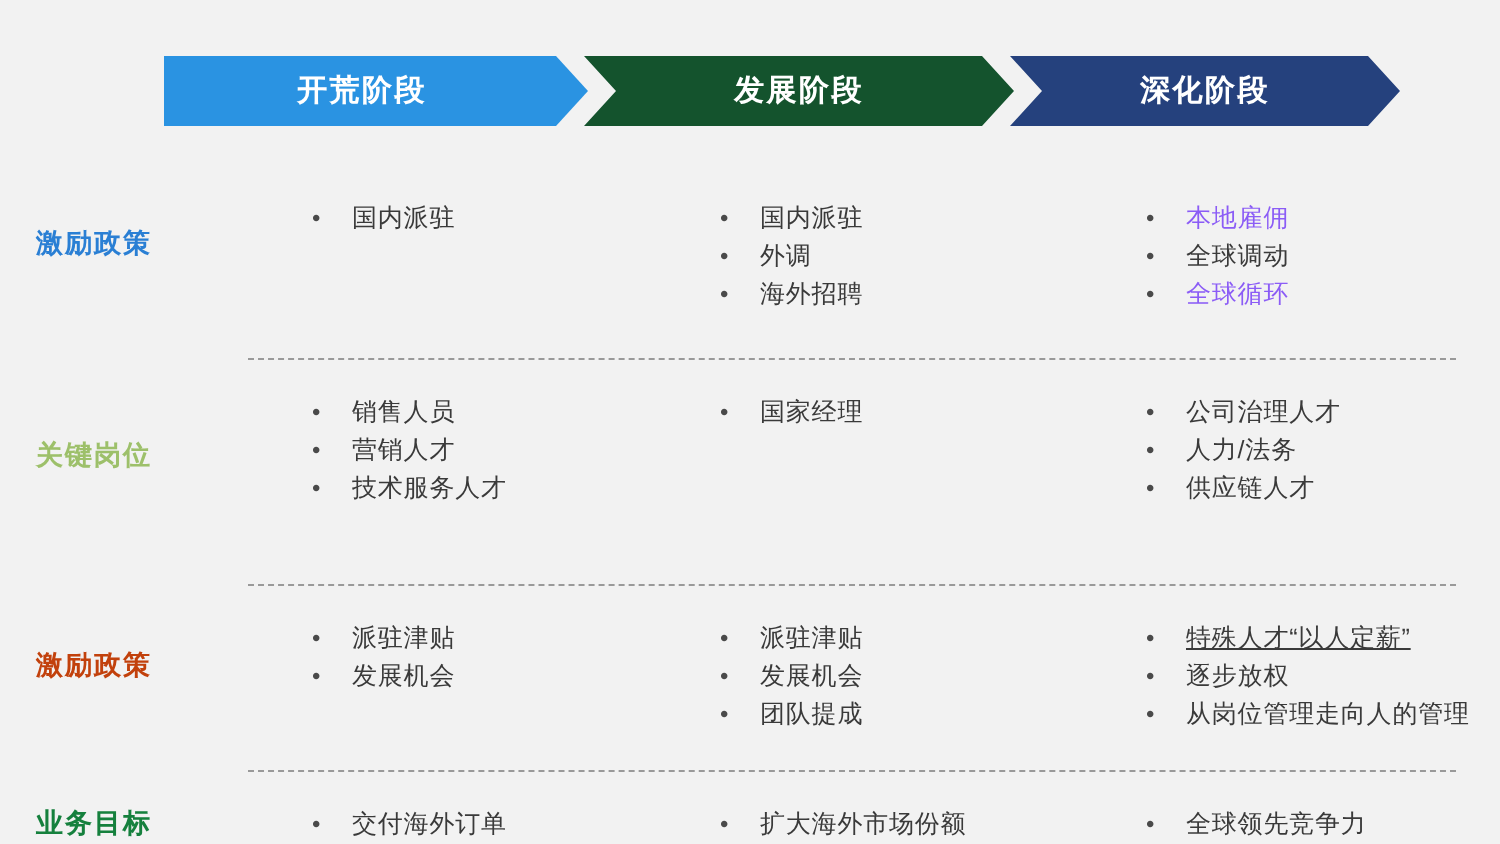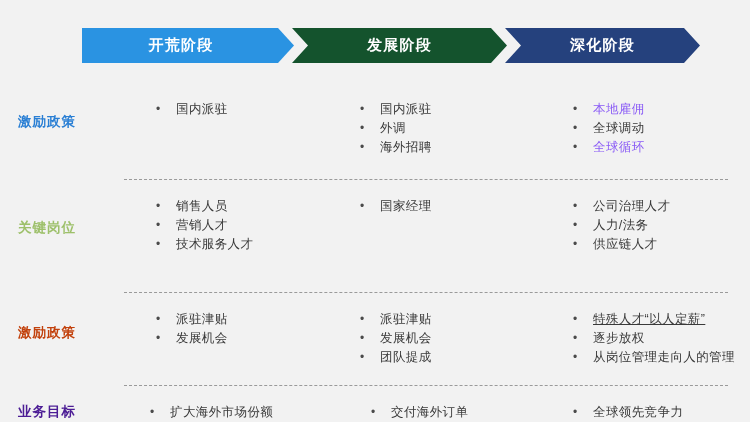--- a/index.html
+++ b/index.html
@@ -237,30 +237,30 @@
             <li style="color: rgb(58, 58, 58); text-decoration: underline;">特殊人才“以人定薪”</li>
             <li style="color: rgb(58, 58, 58);">逐步放权</li>
             <li style="color: rgb(58, 58, 58);">从岗位管理走向人的管理</li>
           </ul>
         </div>
       </div>
     </div>
 
     <div class="row row-3">
       <div class="row-divider" style="border-top-color: rgb(154, 154, 154);"></div>
-      <div class="row-label" style="color: #4c1d95;">业务目标</div>
-      <div class="cells">
+      <div class="row-label" style="color: #15803d;">业务目标</div>
+      <div class="cells">
+        <div class="cell cell-0">
+          <ul class="bullets">
+            <li style="color: rgb(58, 58, 58);">交付海外订单</li>
+          </ul>
+        </div>
         <div class="cell cell-1">
           <ul class="bullets">
             <li style="color: rgb(58, 58, 58);">扩大海外市场份额</li>
-          </ul>
-        </div>
-        <div class="cell cell-0">
-          <ul class="bullets">
-            <li style="color: rgb(58, 58, 58);">交付海外订单</li>
           </ul>
         </div>
         <div class="cell cell-2">
           <ul class="bullets">
             <li style="color: rgb(58, 58, 58);">全球领先竞争力</li>
           </ul>
         </div>
       </div>
     </div>
 

